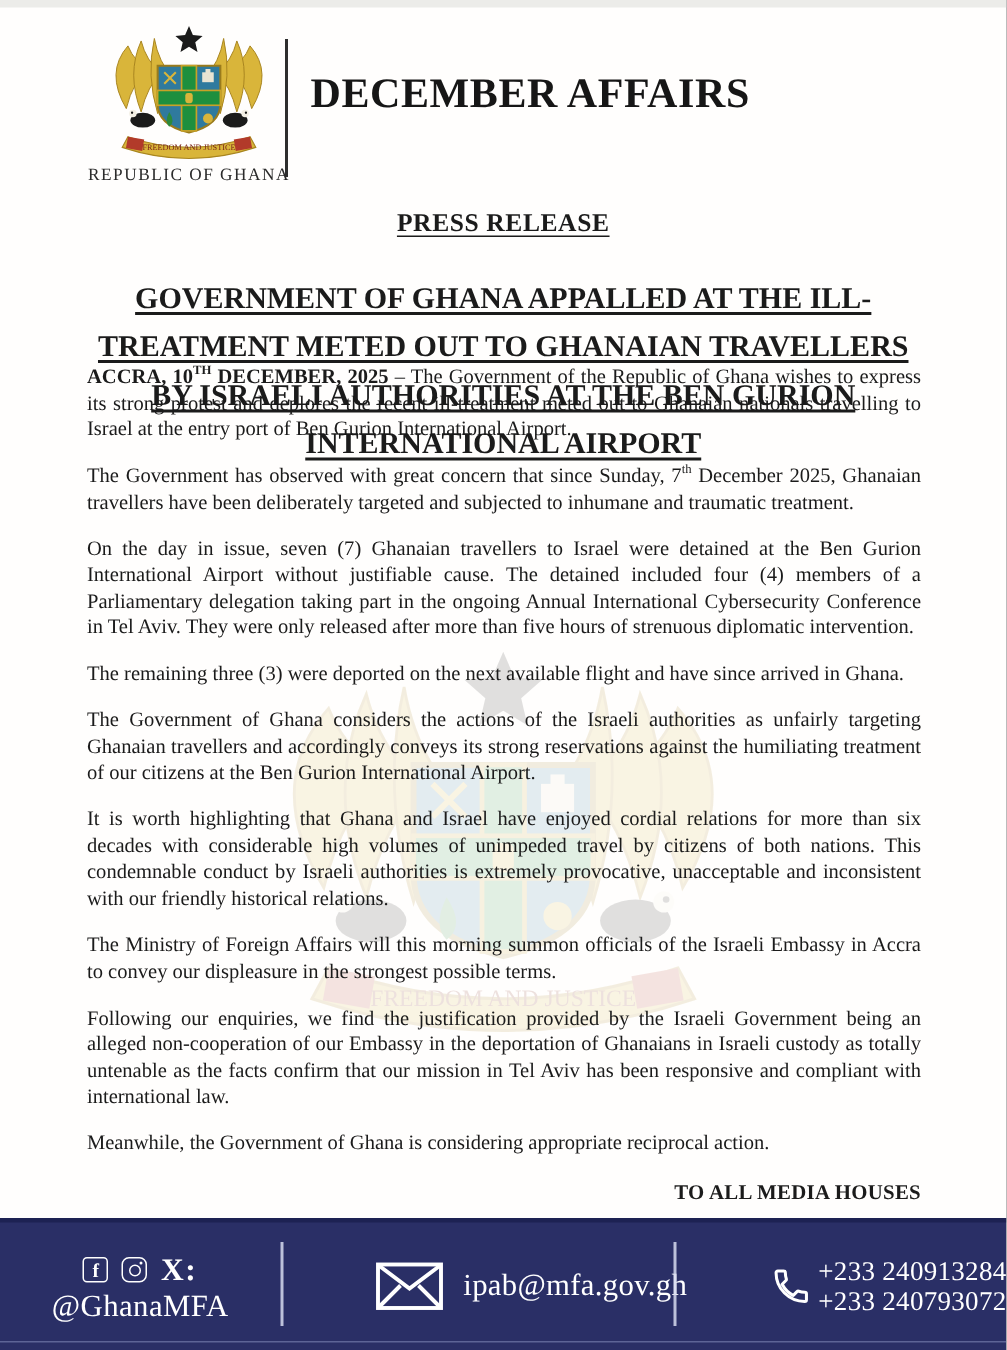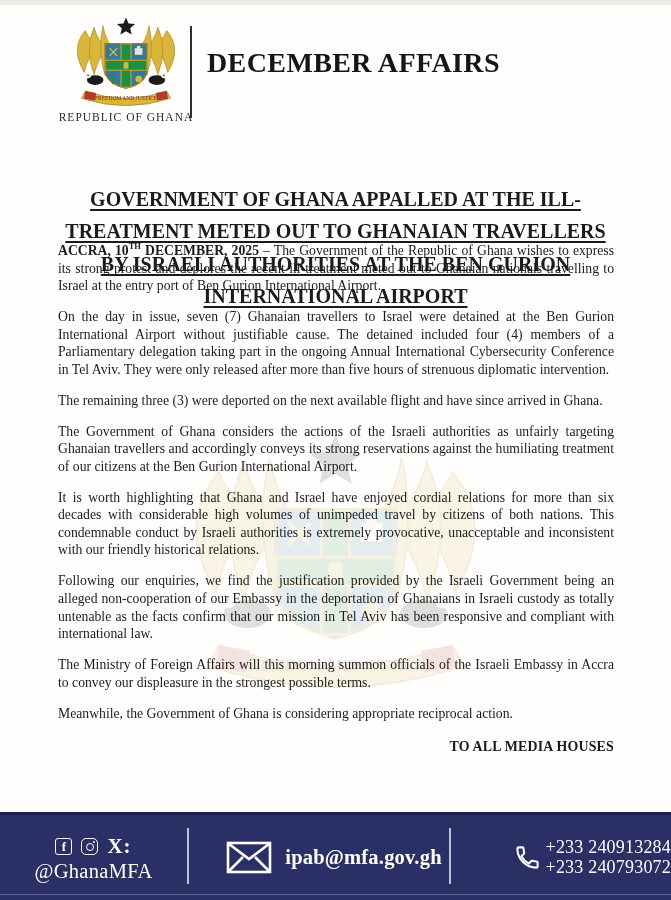--- a/index.html
+++ b/index.html
@@ -42,22 +42,22 @@
   .f-social{position:absolute;left:0;top:0;width:187px;height:100%;display:flex;
             flex-direction:column;align-items:center;justify-content:center;padding-top:2px;box-sizing:border-box;}
   .social-row{display:flex;align-items:center;gap:9px;}
   .sq-icon{width:17px;height:17px;border:1.7px solid #fff;border-radius:3px;display:flex;
            align-items:center;justify-content:center;font-size:13px;font-weight:bold;box-sizing:border-box;}
   .ig{border-radius:5px;position:relative;}
   .ig .lens{width:8px;height:8px;border:1.6px solid #fff;border-radius:50%;box-sizing:border-box;}
   .ig .dot{position:absolute;top:2px;right:2px;width:2px;height:2px;background:#fff;border-radius:50%;}
   .x-label{font-size:21px;font-weight:bold;letter-spacing:1px;}
   .handle{font-size:20.5px;margin-top:1px;letter-spacing:0.3px;}
-  .f-email{position:absolute;left:182px;width:304px;top:0;height:100%;display:flex;
-           align-items:center;justify-content:center;gap:13px;font-weight:bold;}
+  .f-email{position:absolute;left:202px;width:304px;top:0;height:100%;display:flex;
+           align-items:center;justify-content:center;gap:13px;}
   .email-text{font-size:20.5px;letter-spacing:0.2px;}
   .f-phone{position:absolute;left:451px;width:220px;top:0;height:100%;display:flex;
            align-items:center;justify-content:flex-end;gap:5px;}
   .phone-nums{font-size:18px;line-height:1.1;letter-spacing:0.2px;white-space:nowrap;}
 </style>
 </head>
 <body>
 
 <svg width="0" height="0" style="position:absolute" aria-hidden="true">
   <defs>
@@ -114,38 +114,42 @@
     <svg width="110" height="97" viewBox="0 0 200 176">
       <use href="#ghana-coat"></use>
     </svg>
     <div class="republic">REPUBLIC OF GHANA</div>
   </div>
   <div class="hdr-divider"></div>
   <div class="ministry">
     <div>DECEMBER AFFAIRS</div>
   </div>
 
+  <div class="press">
+    <span>PRESS RELEASE</span>
+  </div>
   <div class="headline">
     <span>GOVERNMENT OF GHANA APPALLED AT THE ILL-TREATMENT METED OUT TO GHANAIAN TRAVELLERS BY ISRAELI AUTHORITIES AT THE BEN GURION INTERNATIONAL AIRPORT</span>
   </div>
 
   <svg class="watermark" width="315" height="277" viewBox="0 0 200 176">
     <use href="#ghana-coat"></use>
   </svg>
 
   <div class="content">
     <p class="para"><b><span>ACCRA, 10</span><sup>TH</sup><span> DECEMBER, 2025</span></b><span> – The Government of the Republic of Ghana wishes to express its strong protest and deplores the recent ill-treatment meted out to Ghanaian nationals travelling to Israel at the entry port of Ben Gurion International Airport.</span></p>
 
+    <p class="para"><span>The Government has observed with great concern that since Sunday, 7</span><sup>th</sup><span> December 2025, Ghanaian travellers have been deliberately targeted and subjected to inhumane and traumatic treatment.</span></p>
 
     <p class="para">On the day in issue, seven (7) Ghanaian travellers to Israel were detained at the Ben Gurion International Airport without justifiable cause. The detained included four (4) members of a Parliamentary delegation taking part in the ongoing Annual International Cybersecurity Conference in Tel Aviv. They were only released after more than five hours of strenuous diplomatic intervention.</p>
     <p class="para">The remaining three (3) were deported on the next available flight and have since arrived in Ghana.</p>
     <p class="para">The Government of Ghana considers the actions of the Israeli authorities as unfairly targeting Ghanaian travellers and accordingly conveys its strong reservations against the humiliating treatment of our citizens at the Ben Gurion International Airport.</p>
     <p class="para">It is worth highlighting that Ghana and Israel have enjoyed cordial relations for more than six decades with considerable high volumes of unimpeded travel by citizens of both nations. This condemnable conduct by Israeli authorities is extremely provocative, unacceptable and inconsistent with our friendly historical relations.</p>
+    <p class="para">The Ministry of Foreign Affairs will this morning summon officials of the Israeli Embassy in Accra to convey our displeasure in the strongest possible terms.</p>
     <p class="para">Following our enquiries, we find the justification provided by the Israeli Government being an alleged non-cooperation of our Embassy in the deportation of Ghanaians in Israeli custody as totally untenable as the facts confirm that our mission in Tel Aviv has been responsive and compliant with international law.</p>
-    <p class="para">The Ministry of Foreign Affairs will this morning summon officials of the Israeli Embassy in Accra to convey our displeasure in the strongest possible terms.</p>
     <p class="para">Meanwhile, the Government of Ghana is considering appropriate reciprocal action.</p>
 
     <div class="media">TO ALL MEDIA HOUSES</div>
   </div>
 
   <div class="footer">
     <div class="f-social">
       <div class="social-row">
         <span class="sq-icon">f</span>
         <span class="sq-icon ig">

